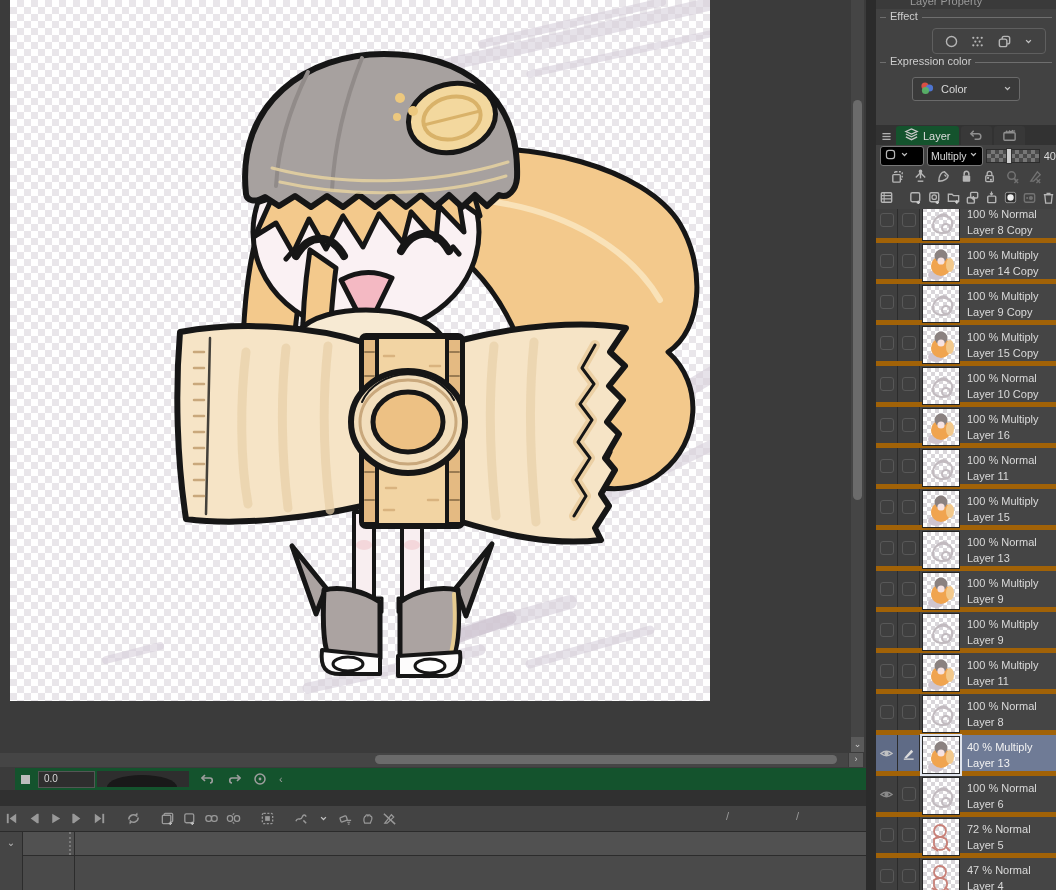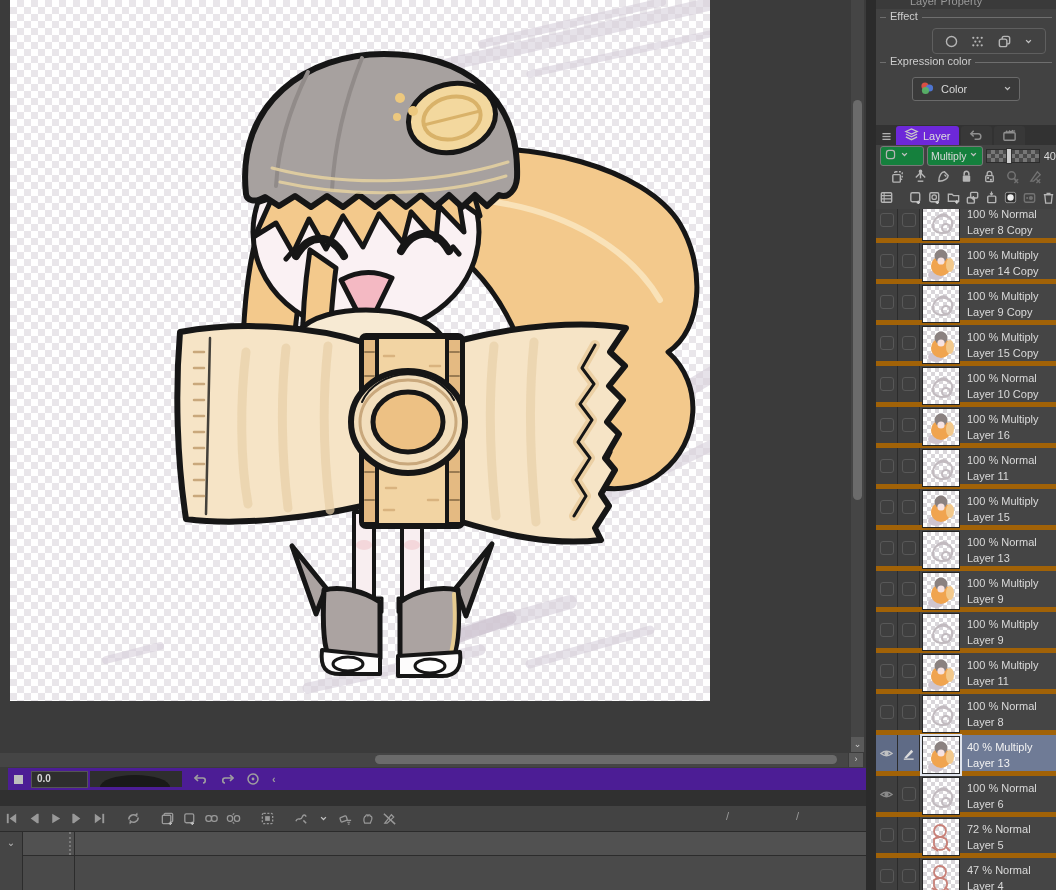--- a/index.html
+++ b/index.html
@@ -15,22 +15,22 @@
   
   .vsb{position:absolute;right:2px;top:0;width:13px;height:752px;background:#454545;}
   .vsb .thumb{position:absolute;left:2px;top:100px;width:9px;height:400px;background:#6b6b6b;border-radius:5px;}
   .vsb .btn{position:absolute;left:0;bottom:0;width:13px;height:15px;background:#5a5a5a;color:#cfcfcf;
      font-size:9px;line-height:14px;text-align:center;}
   .hsb{position:absolute;left:0;top:753px;width:848px;height:14px;background:#454545;}
   .hsb .thumb{position:absolute;left:375px;top:2px;width:462px;height:9px;background:#6b6b6b;border-radius:5px;}
   .hsb .btn{position:absolute;right:-15px;top:0;width:14px;height:14px;background:#5a5a5a;color:#cfcfcf;
      font-size:9px;line-height:13px;text-align:center;}
   
-  .statusbar{position:absolute;left:8px;top:768px;width:866px;height:22px;background:#4c1d95;
-     display:flex;align-items:center;font-weight:bold;}
+  .statusbar{position:absolute;left:15px;top:768px;width:866px;height:22px;background:#14532d;
+     display:flex;align-items:center;}
   .stop-sq{width:9px;height:9px;background:#bdbdbd;margin:0 8px 0 6px;}
   .angle-box{width:50px;height:15px;background:#2e2e2e;border:1px solid #555;color:#d6d6d6;
      font-size:10px;line-height:14px;padding-left:5px;}
   .hill{width:92px;height:16px;margin-left:2px;background:#2e2e2e;position:relative;overflow:hidden;}
   .hill::after{content:"";position:absolute;left:10px;top:4px;width:70px;height:24px;background:#191919;border-radius:50% 50% 0 0;}
   .sb-ico{color:#9f9f9f;font-size:11px;margin-left:12px;}
   .sb-ico svg{display:block}
   
   .tl-titlebar{position:absolute;left:0;top:790px;width:866px;height:16px;background:#303030;}
   .tl-toolbar{position:absolute;left:0;top:806px;width:866px;height:25px;background:#434343;
@@ -52,23 +52,23 @@
   .group{position:relative;margin:8px 4px 0 4px;border-top:1px solid #6e6e6e;padding-top:6px;}
   .group .glabel{position:absolute;top:-8px;left:6px;background:#424242;padding:0 4px;color:#cecece;font-size:11px;}
   .fx-cluster{margin:4px 6px 6px auto;width:112px;height:24px;border:1px solid #5f5f5f;border-radius:4px;
      display:flex;align-items:center;justify-content:space-evenly;}
   .expr-btn{margin:8px auto 10px auto;width:94px;height:22px;background:#3a3a3a;border:1px solid #6a6a6a;border-radius:3px;
      display:flex;align-items:center;gap:6px;padding:0 6px;}
   .expr-btn .lbl{flex:1;color:#d8d8d8;}
   .tabsbar{position:absolute;left:0;top:125px;width:180px;height:20px;background:#323232;display:flex;align-items:flex-end;}
   .hamb{width:20px;height:18px;display:flex;align-items:center;justify-content:center;}
   .tab{height:19px;display:flex;align-items:center;gap:4px;padding:0 8px;color:#8f8f8f;background:#383838;border-radius:3px 3px 0 0;margin-right:2px;}
-  .tab.active{background:#6d28d9;color:#dddddd;}
+  .tab.active{background:#14532d;color:#dddddd;}
   .blendrow{position:absolute;left:0;top:145px;width:180px;height:21px;display:flex;align-items:center;gap:3px;padding-left:4px;box-sizing:border-box;}
-  .dd{height:18px;background:#15803d;border:1px solid #787878;border-radius:3px;display:flex;align-items:center;gap:2px;padding:0 3px;}
+  .dd{height:18px;background:#000000;border:1px solid #787878;border-radius:3px;display:flex;align-items:center;gap:2px;padding:0 3px;}
   .dd .lbl{font-size:10.5px;color:#d8d8d8;}
   .opa-slider{position:relative;width:52px;height:12px;
      background:conic-gradient(#777 25%,#4a4a4a 0 50%,#777 0 75%,#4a4a4a 0);background-size:8px 8px;border:1px solid #2c2c2c;}
   .opa-slider .handle{position:absolute;top:-2px;width:4px;height:14px;background:#cfcfcf;border:1px solid #333;}
   .opa-val{color:#d8d8d8;font-size:11px;margin-left:1px;}
   .lockrow{position:absolute;left:0;top:166px;width:180px;height:20px;display:flex;align-items:center;justify-content:center;gap:8px;}
   .newrow{position:absolute;left:0;top:187px;width:180px;height:21px;display:flex;align-items:center;gap:4px;padding-left:3px;box-sizing:border-box;overflow:hidden;}
   .newrow .spacer{width:10px;}
   .dim{opacity:.42;}
   

